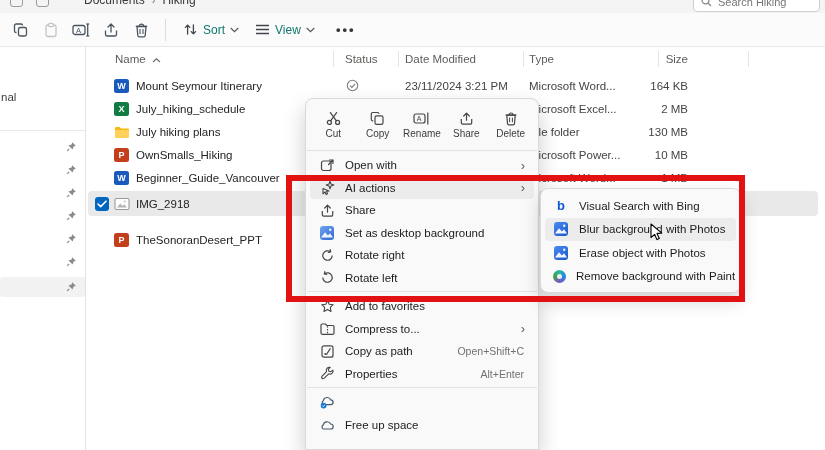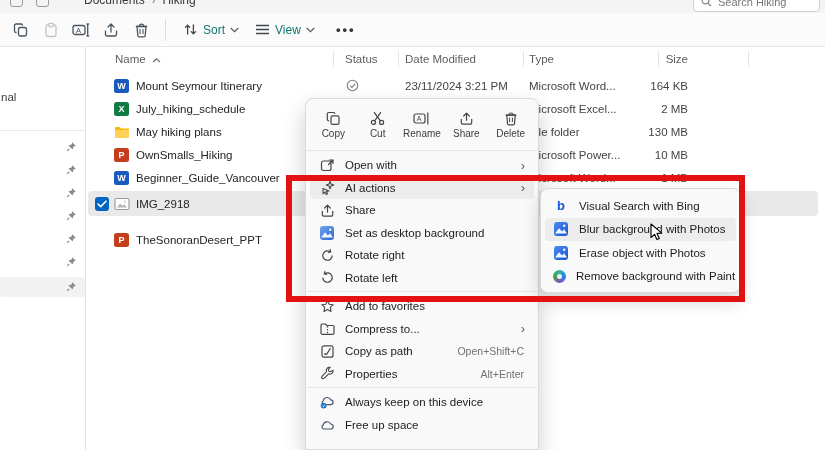--- a/index.html
+++ b/index.html
@@ -255,21 +255,21 @@
     <div class="cell c-size">2 MB</div>
   </div>
 
   <div class="frow" style="top:120px;">
     <div class="cell c-icon">
         <svg width="16" height="14" viewBox="0 0 16 14">
           <path d="M1 3.2 a1.2 1.2 0 0 1 1.2 -1.2 h3.4 l1.6 1.6 h6.6 a1.2 1.2 0 0 1 1.2 1.2 v6.8 a1.2 1.2 0 0 1 -1.2 1.2 H2.2 A1.2 1.2 0 0 1 1 11.6 Z" fill="#f6b912"></path>
           <path d="M1 5 h14 v6.6 a1.2 1.2 0 0 1 -1.2 1.2 H2.2 A1.2 1.2 0 0 1 1 11.6 Z" fill="#ffd159"></path>
         </svg>
       </div>
-    <div class="cell c-name">May hiking plans</div>
+    <div class="cell c-name">July hiking plans</div>
     <div class="cell c-type">File folder</div>
     <div class="cell c-size">130 MB</div>
   </div>
 
   <div class="frow" style="top:143px;">
     <div class="cell c-icon">
         <div class="badge ppt">P</div>
       </div>
     <div class="cell c-name">OwnSmalls_Hiking</div>
     <div class="cell c-type">Microsoft Power...</div>
@@ -305,35 +305,35 @@
 
   <div class="frow" style="top:228px;">
     <div class="cell c-icon">
         <div class="badge ppt">P</div>
       </div>
     <div class="cell c-name">TheSonoranDesert_PPT</div>
   </div>
 
   <div class="menu">
     <div class="quick">
-      <div class="qbtn">
-        <svg class="ic" width="15" height="15" viewBox="0 0 15 15">
-            <rect x="5" y="4.8" width="8" height="8.6" rx="1.6" fill="none" stroke="#454545" stroke-width="1.2"></rect>
-            <path d="M3.2 9.8 h-0.4 A1.5 1.5 0 0 1 1.3 8.3 V3 A1.5 1.5 0 0 1 2.8 1.5 h4.7 a1.5 1.5 0 0 1 1.4 1.4" fill="none" stroke="#454545" stroke-width="1.2"></path>
-          </svg>
-        <span class="ql">Copy</span>
-      </div>
       <div class="qbtn">
         <svg class="ic" width="15" height="15" viewBox="0 0 15 15">
             <circle cx="3.4" cy="11.4" r="2" fill="none" stroke="#454545" stroke-width="1.2"></circle>
             <circle cx="11.6" cy="11.4" r="2" fill="none" stroke="#454545" stroke-width="1.2"></circle>
             <line x1="4.6" y1="9.8" x2="10.6" y2="1.6" stroke="#454545" stroke-width="1.2" stroke-linecap="round"></line>
             <line x1="10.4" y1="9.8" x2="4.4" y2="1.6" stroke="#454545" stroke-width="1.2" stroke-linecap="round"></line>
           </svg>
         <span class="ql">Cut</span>
+      </div>
+      <div class="qbtn">
+        <svg class="ic" width="15" height="15" viewBox="0 0 15 15">
+            <rect x="5" y="4.8" width="8" height="8.6" rx="1.6" fill="none" stroke="#454545" stroke-width="1.2"></rect>
+            <path d="M3.2 9.8 h-0.4 A1.5 1.5 0 0 1 1.3 8.3 V3 A1.5 1.5 0 0 1 2.8 1.5 h4.7 a1.5 1.5 0 0 1 1.4 1.4" fill="none" stroke="#454545" stroke-width="1.2"></path>
+          </svg>
+        <span class="ql">Copy</span>
       </div>
       <div class="qbtn">
         <svg class="ic" width="17" height="15" viewBox="0 0 17 15">
             <rect x="1" y="3" width="11" height="9" rx="2" fill="none" stroke="#454545" stroke-width="1.2"></rect>
             <text x="3.8" y="10" font-size="7" fill="#454545" font-family="Liberation Sans">A</text>
             <line x1="14.8" y1="1.6" x2="14.8" y2="13.4" stroke="#454545" stroke-width="1.2"></line>
           </svg>
         <span class="ql">Rename</span>
       </div>
       <div class="qbtn">
@@ -470,21 +470,20 @@
     <div class="msep"></div>
 
     <div class="mitem">
       <span class="micon">
           <svg width="16" height="14" viewBox="0 0 16 14">
             <path d="M4.4 9.6 h7.3 a2.4 2.4 0 0 0 0 -4.8 a3.9 3.9 0 0 0 -7.4 0.9 A2.2 2.2 0 0 0 4.4 9.6 Z" fill="none" stroke="#49586b" stroke-width="1.2"></path>
             <circle cx="4.6" cy="10.6" r="2.9" fill="#1976d2"></circle>
             <path d="M3.2 10.6 L4.2 11.6 L6 9.8" fill="none" stroke="#fff" stroke-width="0.9"></path>
           </svg>
         </span>
-      <span class="ml">Always keep on this device</span>
     </div>
 
     <div class="mitem">
       <span class="micon">
           <svg width="16" height="12" viewBox="0 0 16 12">
             <path d="M4.4 10 h7.3 a2.5 2.5 0 0 0 0 -5 a4 4 0 0 0 -7.5 0.9 A2.3 2.3 0 0 0 4.4 10 Z" fill="none" stroke="#49586b" stroke-width="1.2"></path>
           </svg>
         </span>
       <span class="ml">Free up space</span>
     </div>

